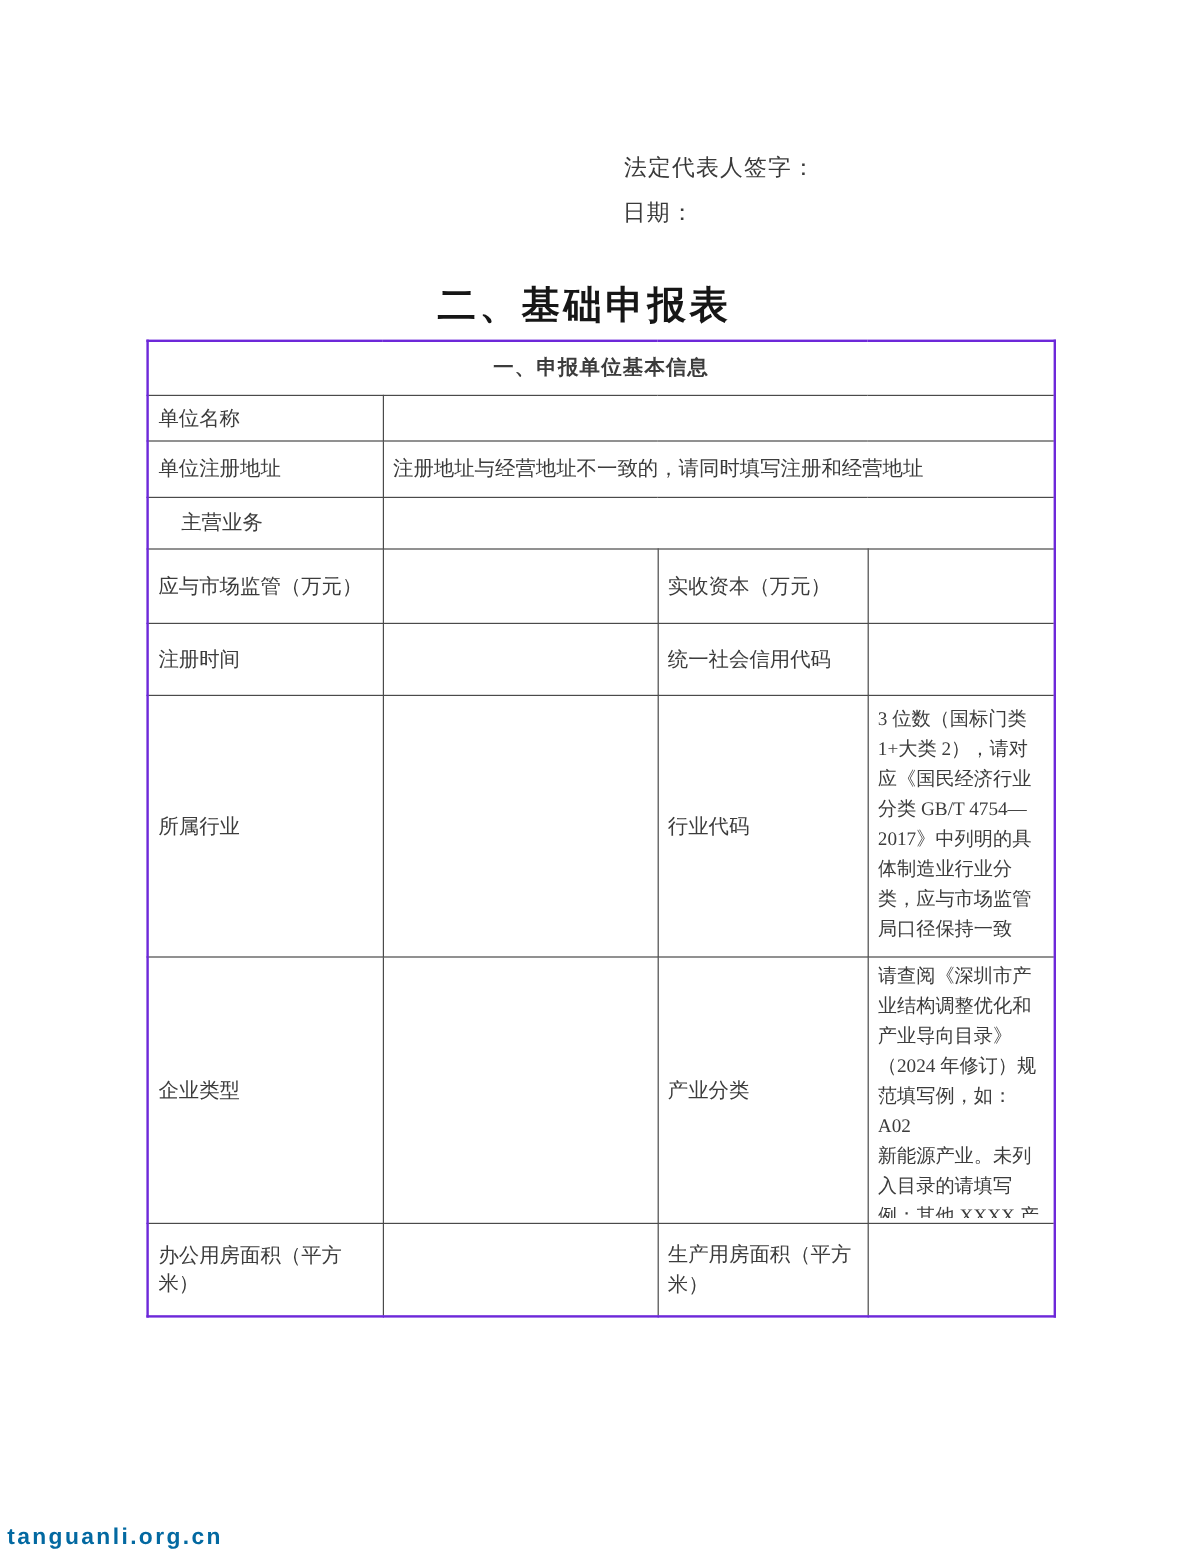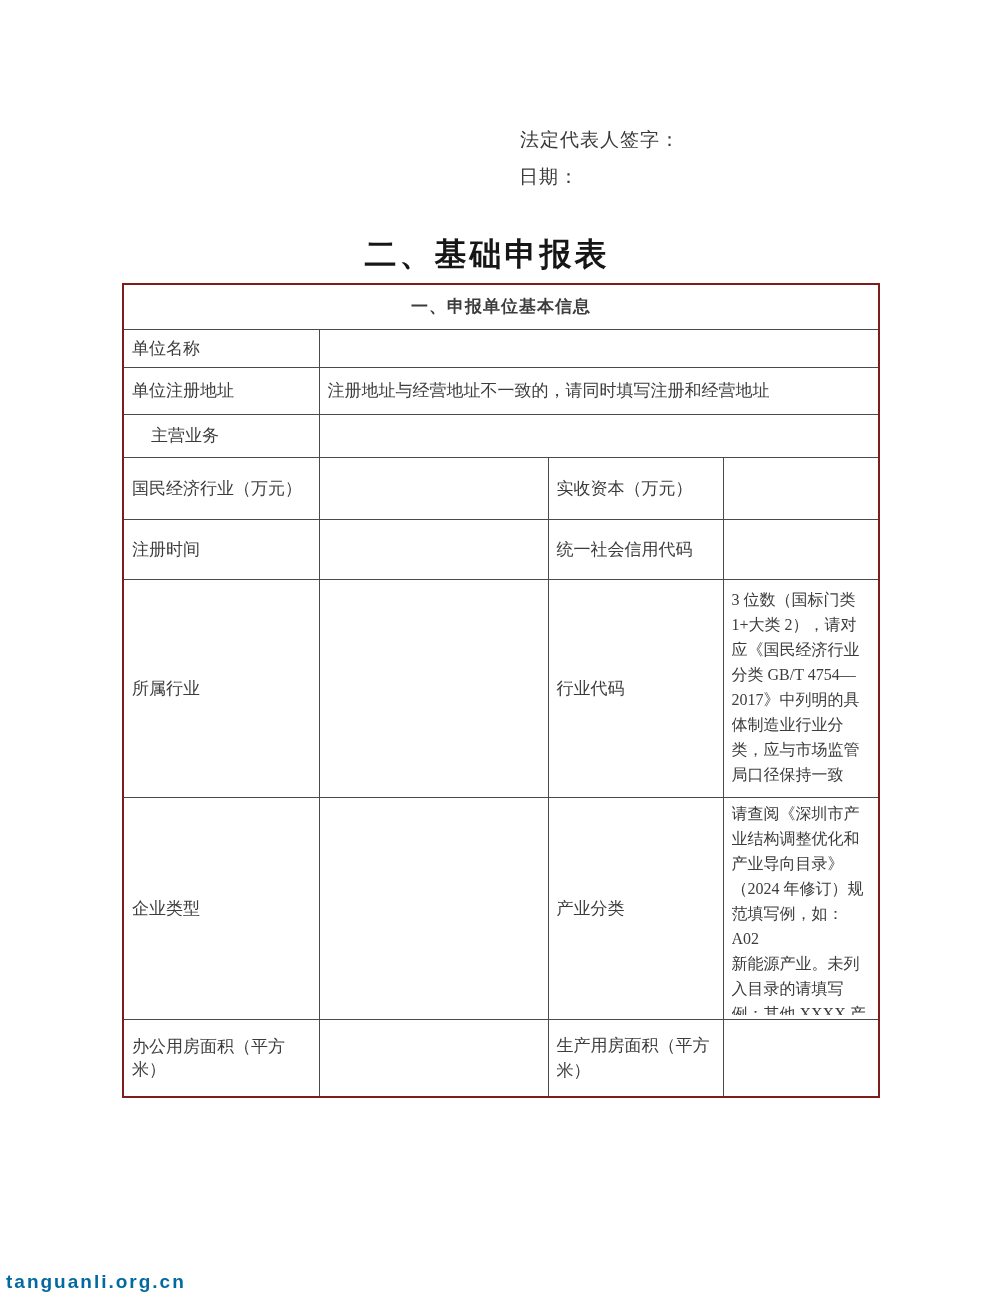--- a/index.html
+++ b/index.html
@@ -23,21 +23,21 @@
   .doc-title {
     position:absolute; top:233px; left:0; width:974px;
     text-align:center;
     font-family:"Liberation Sans","DejaVu Sans",sans-serif;
     font-weight:bold; font-size:32px; letter-spacing:3px; color:#161616;
   }
 
   table.form {
     position:absolute; left:122px; top:283px;
     width:756px; table-layout:fixed; border-collapse:collapse;
-    border:2px solid #7f1d1d;
+    border:2px solid #6d28d9;
   }
   table.form td {
     border:1px solid #4a4a4a;
     font-size:17px; color:#3c3c3c;
     padding:2px 8px; vertical-align:middle;
     overflow:hidden;
   }
   td.section-hd {
     height:45px; text-align:center; vertical-align:middle;
     font-family:"Liberation Sans","DejaVu Sans",sans-serif;
@@ -99,21 +99,21 @@
         <td>单位注册地址</td>
         <td colspan="3">注册地址与经营地址不一致的，请同时填写注册和经营地址</td>
       </tr>
 
       <tr class="r-biz">
         <td>主营业务</td>
         <td colspan="3"></td>
       </tr>
 
       <tr class="r-cap">
-        <td>国民经济行业（万元）</td>
+        <td>应与市场监管（万元）</td>
         <td></td>
         <td>实收资本（万元）</td>
         <td></td>
       </tr>
 
       <tr class="r-reg">
         <td>注册时间</td>
         <td></td>
         <td>统一社会信用代码</td>
         <td></td>

